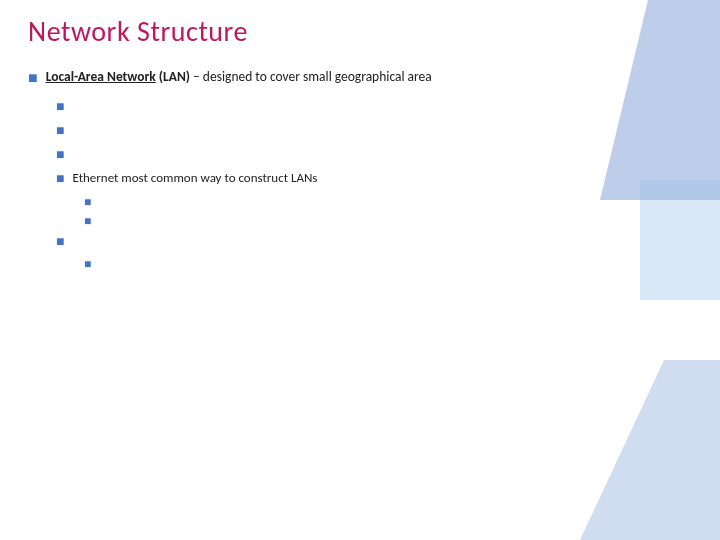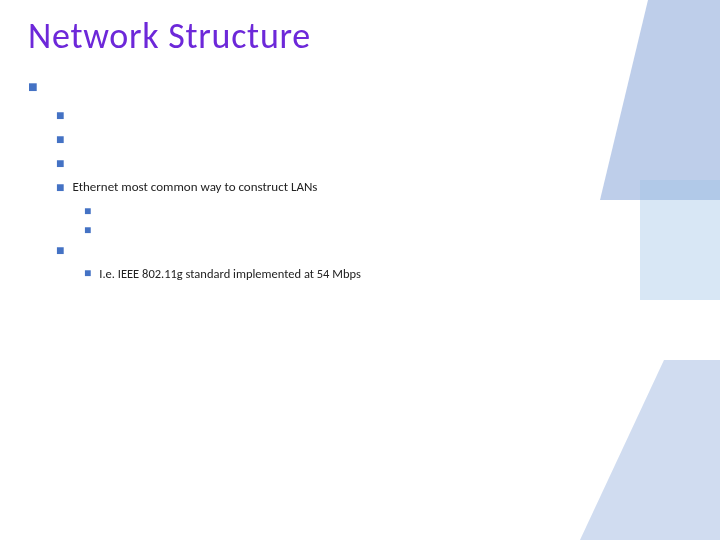--- a/index.html
+++ b/index.html
@@ -49,23 +49,23 @@
       z-index: 0;
     }
 
     .content {
       position: relative;
       z-index: 1;
       padding: 14px 28px 14px 28px;
     }
 
     .page-title {
-      font-size: 36px;
+      font-size: 28px;
       font-weight: 300;
-      color: #6d28d9;
+      color: #be185d;
       margin-bottom: 18px;
       letter-spacing: 0.02em;
     }
 
     .bullet-l1 {
       display: flex;
       align-items: flex-start;
       margin-bottom: 10px;
       font-size: 13.5px;
       color: #222;
@@ -135,20 +135,23 @@
 <div class="deco-top-right"></div>
 <div class="deco-mid-right"></div>
 <div class="deco-bottom-right"></div>
 
 <div class="content">
 
   <h1 class="page-title">Network Structure</h1>
 
   <div class="bullet-l1">
     <span class="bullet-marker">■</span>
+    <span class="bullet-text">
+      <span class="bold-underline">Local-Area Network</span><span class="bold"> (LAN)</span><span> – designed to cover small geographical area</span>
+    </span>
   </div>
 
   <div class="bullet-l2">
     <span class="bullet-marker">■</span>
   </div>
 
   <div class="bullet-l2">
     <span class="bullet-marker">■</span>
   </div>
 
@@ -168,16 +171,15 @@
   <div class="bullet-l3">
     <span class="bullet-marker">■</span>
   </div>
 
   <div class="bullet-l2">
     <span class="bullet-marker">■</span>
   </div>
 
   <div class="bullet-l3">
     <span class="bullet-marker">■</span>
-    <span class="bullet-text">I.e. IEEE 802.11g standard implemented at 54 Mbps</span>
   </div>
 
 </div>
 
 </body></html>

